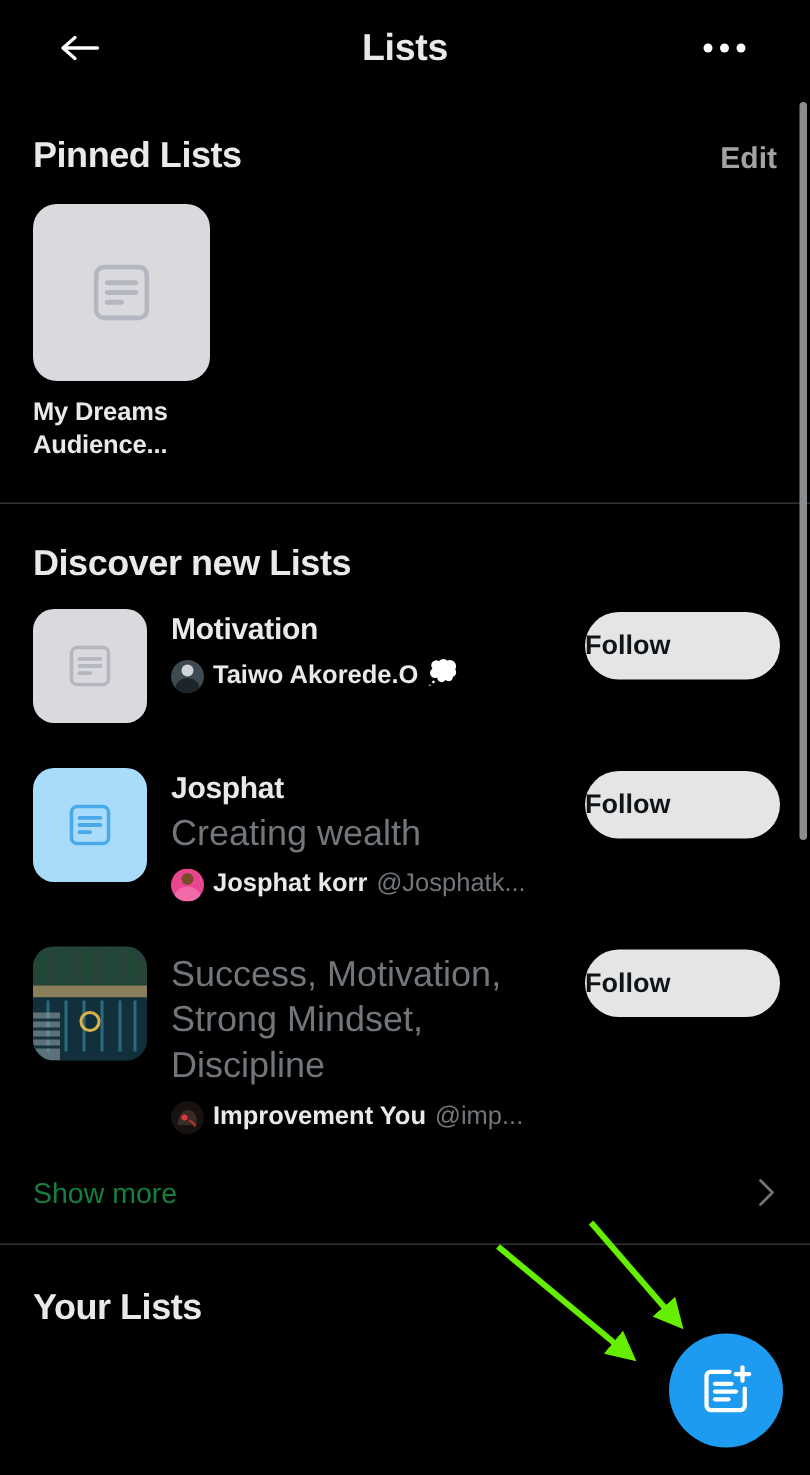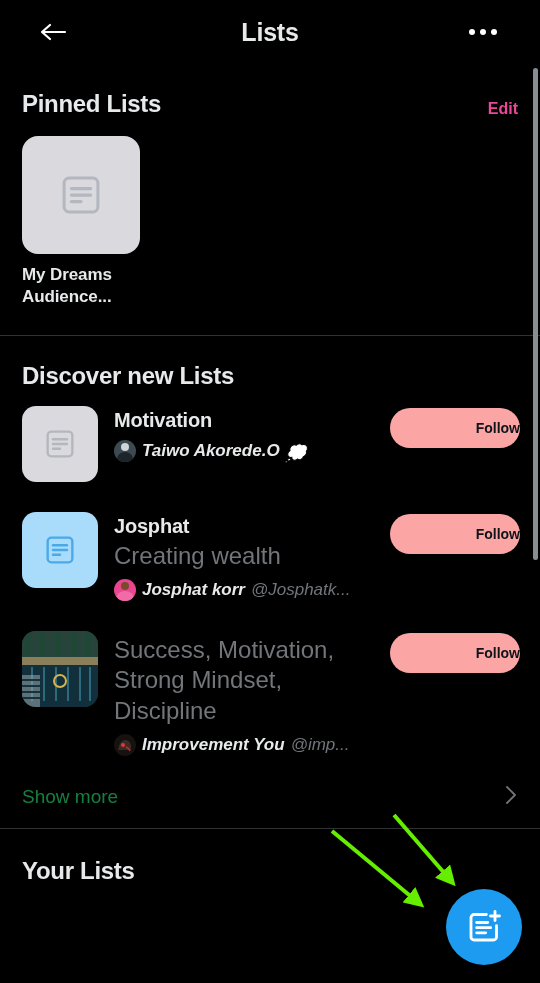--- a/index.html
+++ b/index.html
@@ -67,23 +67,23 @@
     align-items: flex-end;
     padding: 26px 22px 0 22px;
   }
   .section-title {
     font-size: 24px;
     font-weight: bold;
     letter-spacing: -0.3px;
   }
   .edit-link {
     margin-left: auto;
-    font-size: 16px;
-    font-weight: bold;
-    color: #ec4899;
+    font-size: 20px;
+    font-weight: bold;
+    color: #a3a3a3;
     text-underline-offset: 3px;
     cursor: pointer;
   }
 
   .divider {
     height: 1px;
     background: #2f3336;
     width: 100%;
   }
 
@@ -139,26 +139,25 @@
     line-height: 1.25;
   }
   .row-desc {
     font-size: 24px;
     color: #71767b;
     line-height: 1.28;
     margin-top: 2px;
   }
   .row-author {
     display: flex;
-    align-items: flex-end;
+    align-items: flex-start;
     gap: 6px;
     margin-top: 7px;
     font-size: 17px;
     line-height: 1.2;
-    font-style: italic;
   }
   .avatar {
     width: 22px; height: 22px;
     border-radius: 50%;
     flex: 0 0 22px;
     overflow: hidden;
     position: relative;
   }
   .author-name {
     font-weight: bold;
@@ -167,30 +166,30 @@
   }
   .author-handle {
     color: #71767b;
     white-space: nowrap;
     overflow: hidden;
   }
   .author-emoji { font-size: 17px; line-height: 1; }
 
   .follow-btn {
     flex: 0 0 auto;
-    background: #fca5a5;
+    background: #e5e5e5;
     color: #0f1419;
     border: none;
     border-radius: 999px;
     font-family: "Liberation Sans", sans-serif;
-    font-size: 14px;
+    font-size: 18px;
     font-weight: bold;
     padding: 12px 0;
     width: 130px;
-    text-align: right;
+    text-align: left;
     cursor: pointer;
     margin-top: 2px;
   }
 
   
   .show-more-row {
     display: flex;
     align-items: center;
     padding: 14px 22px 18px 22px;
     cursor: pointer;

